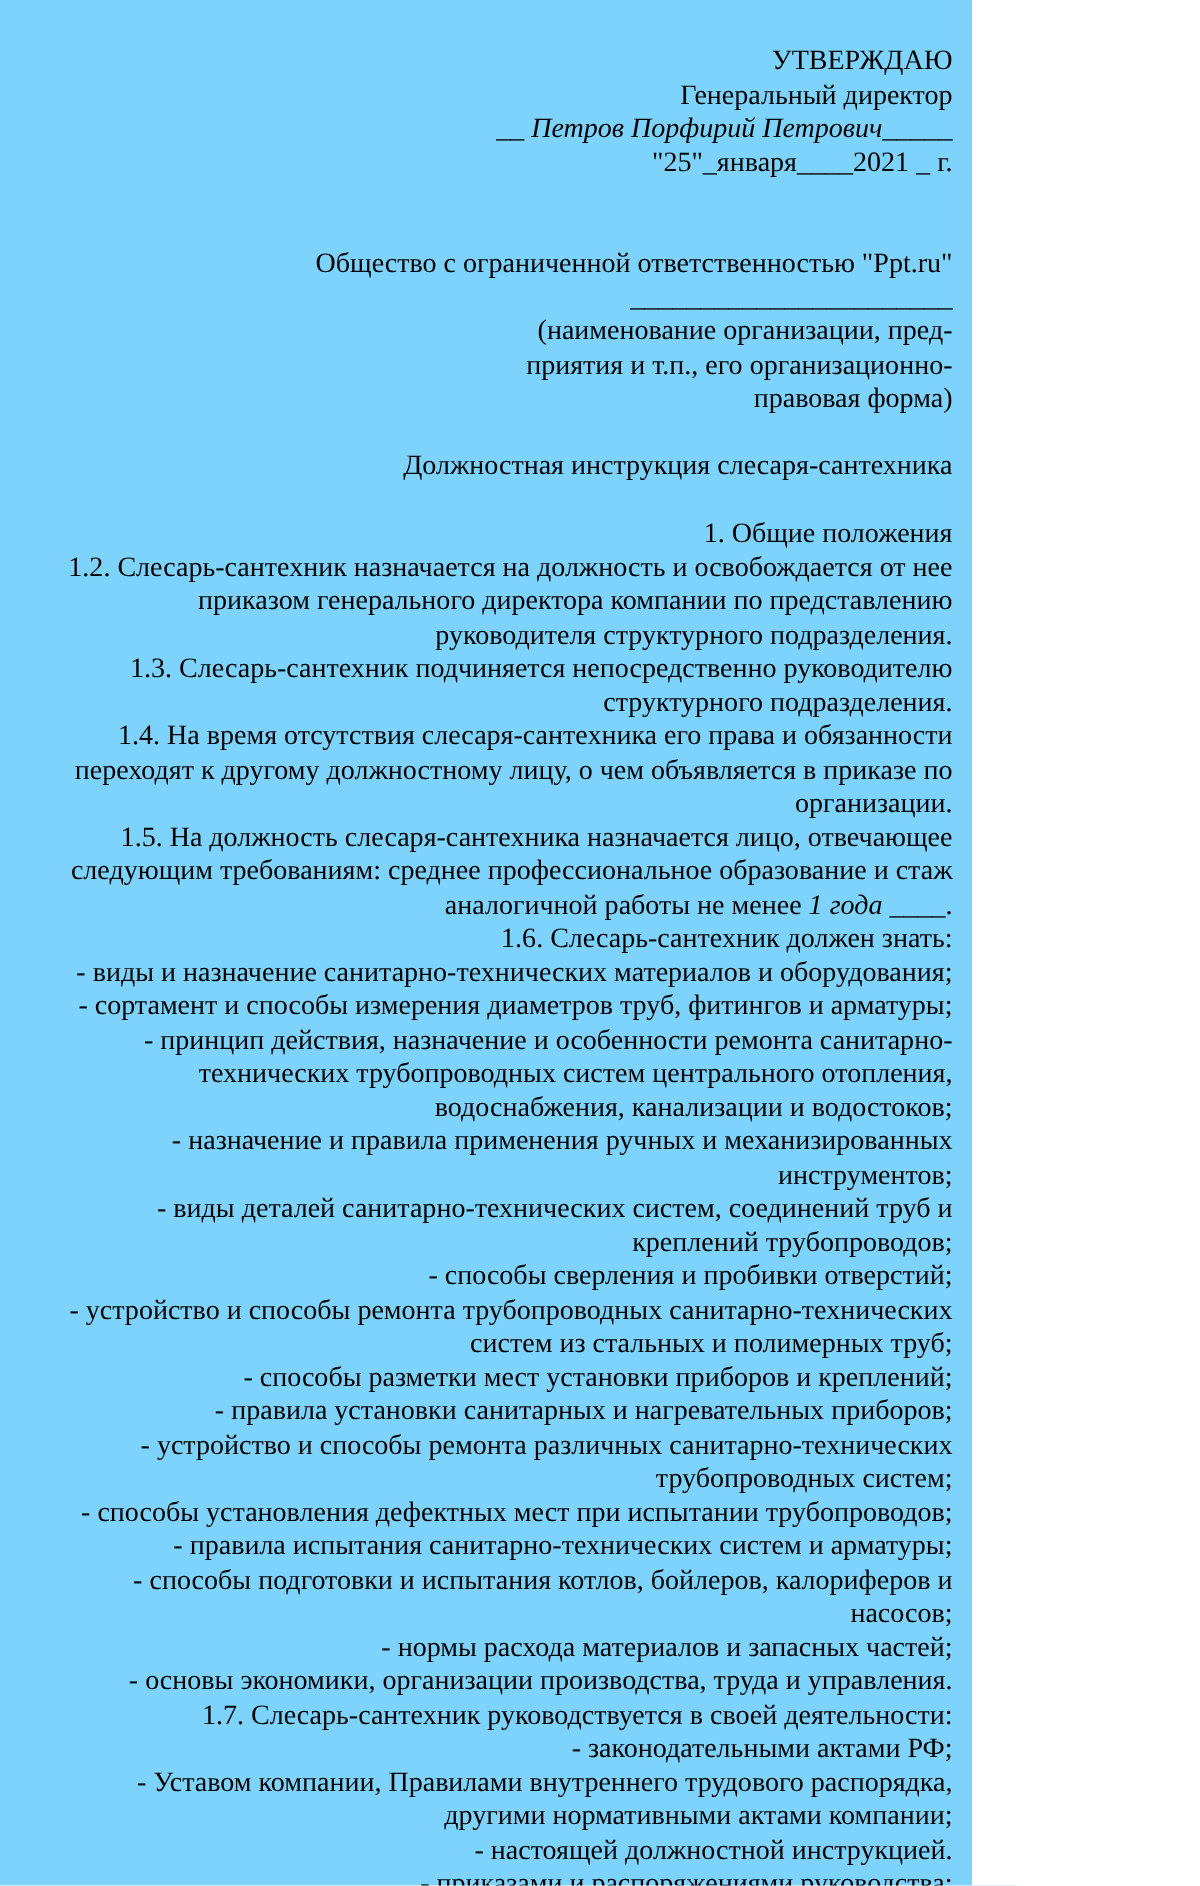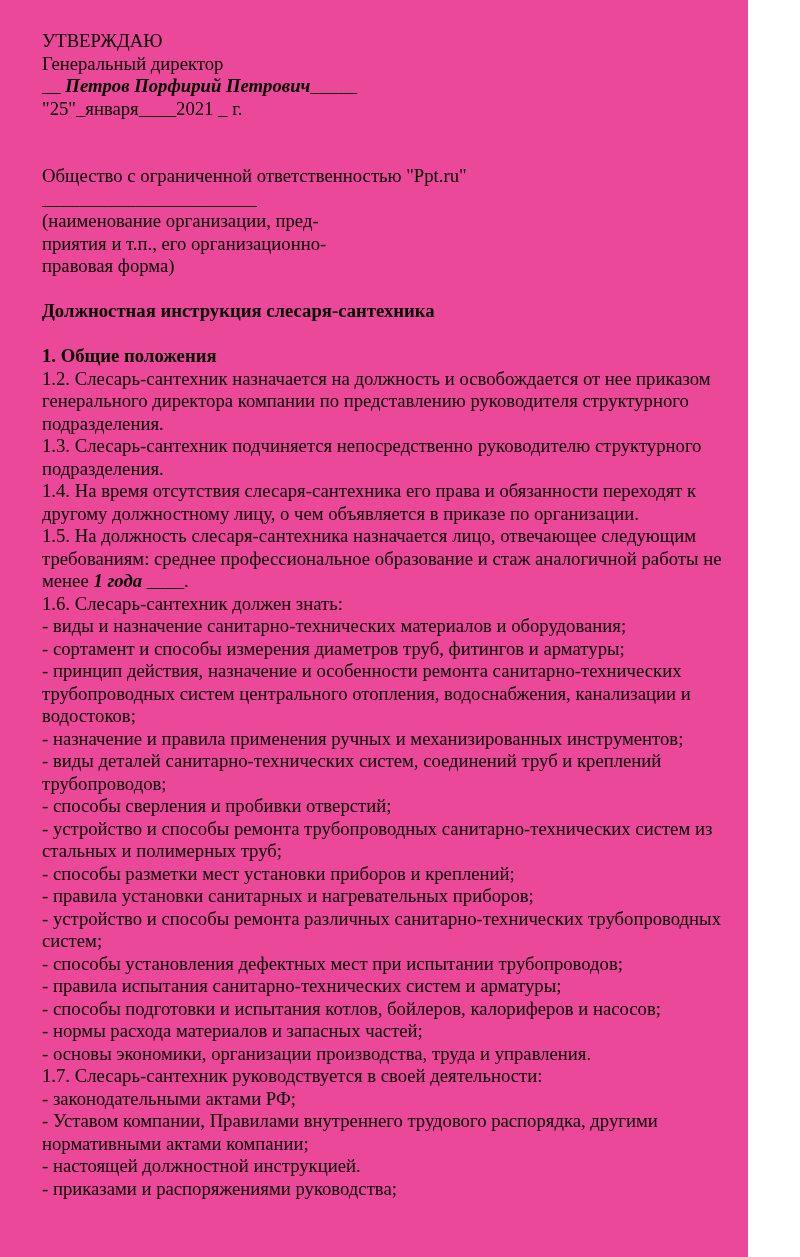--- a/index.html
+++ b/index.html
@@ -3,36 +3,37 @@
 <meta charset="utf-8">
 <style>
   * { margin: 0; padding: 0; box-sizing: border-box; }
   html, body { background: #ffffff; }
   body {
     width: 800px;
     height: 1257px;
     overflow: hidden;
   }
   .page {
-    width: 748px;
+    width: 648px;
     height: 1257px;
-    background: #ec4899;
+    background: #7dd3fc;
     color: #000000;
     font-family: "Liberation Serif", "DejaVu Serif", serif;
     font-size: 18.7px;
     line-height: 22.5px;
+    text-align: right;
   }
   .content {
     padding: 30px 13px 0 42px; 
   }
   .content p { margin: 0; }
   p.blank { height: 22.5px; }
-  .bold { font-weight: bold; }
+  .bold { font-weight: normal; }
   .italic { }
-  em { font-style: italic; font-weight: bold; }
+  em { font-style: italic; }
 </style>
 </head>
 <body>
 
 <div class="page">
   <div class="content">
 
     <p>УТВЕРЖДАЮ</p>
     <p>Генеральный директор</p>
     <p><span>__ </span><em>Петров Порфирий Петрович</em><span>_____</span></p>

